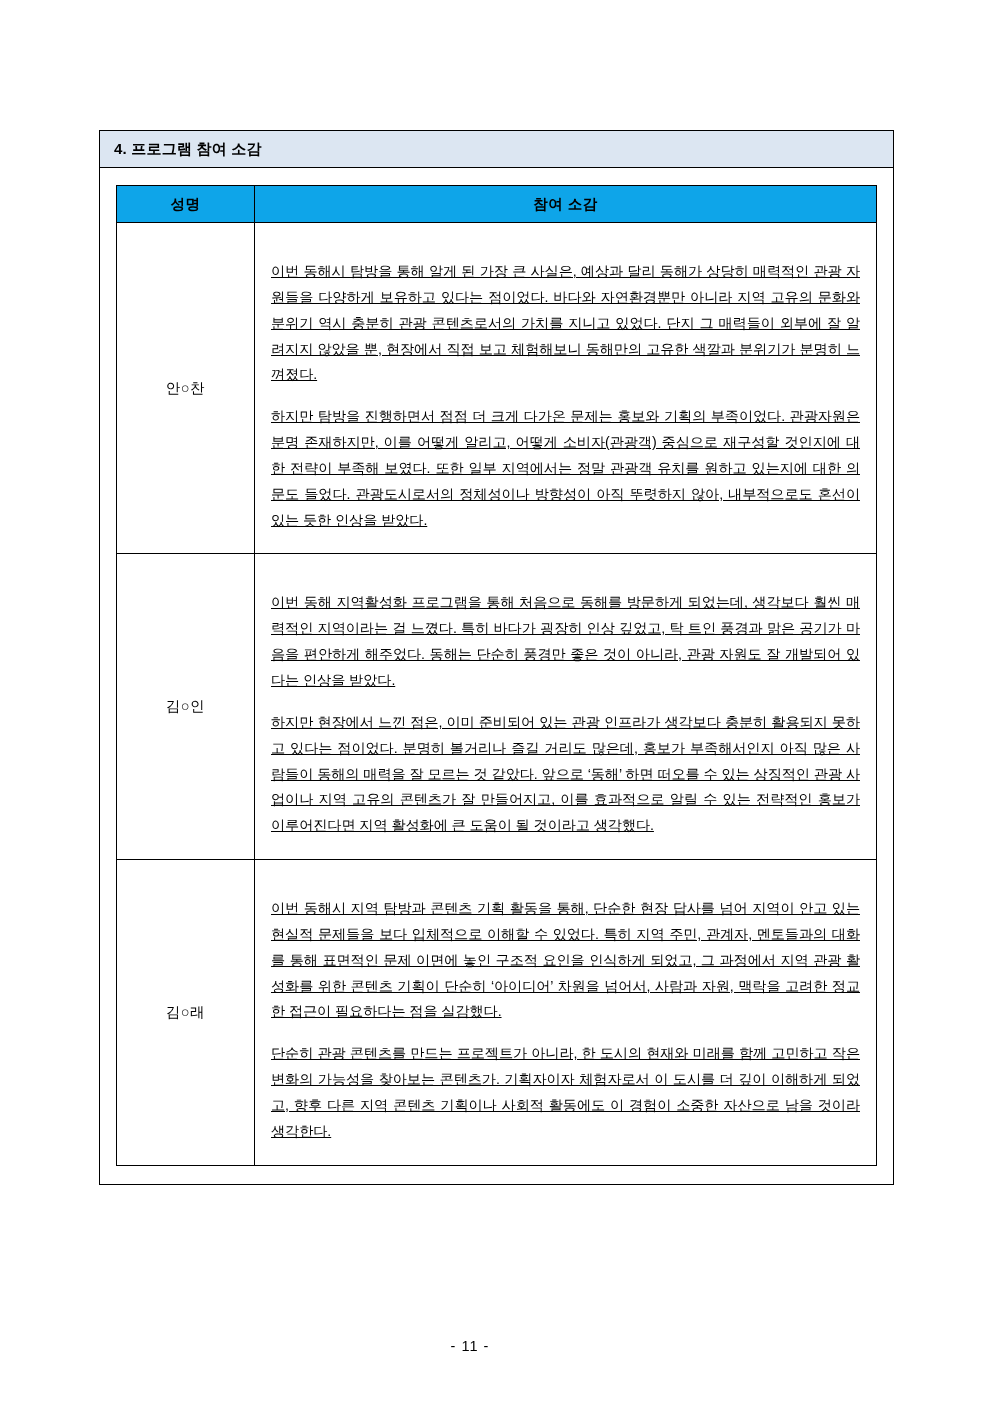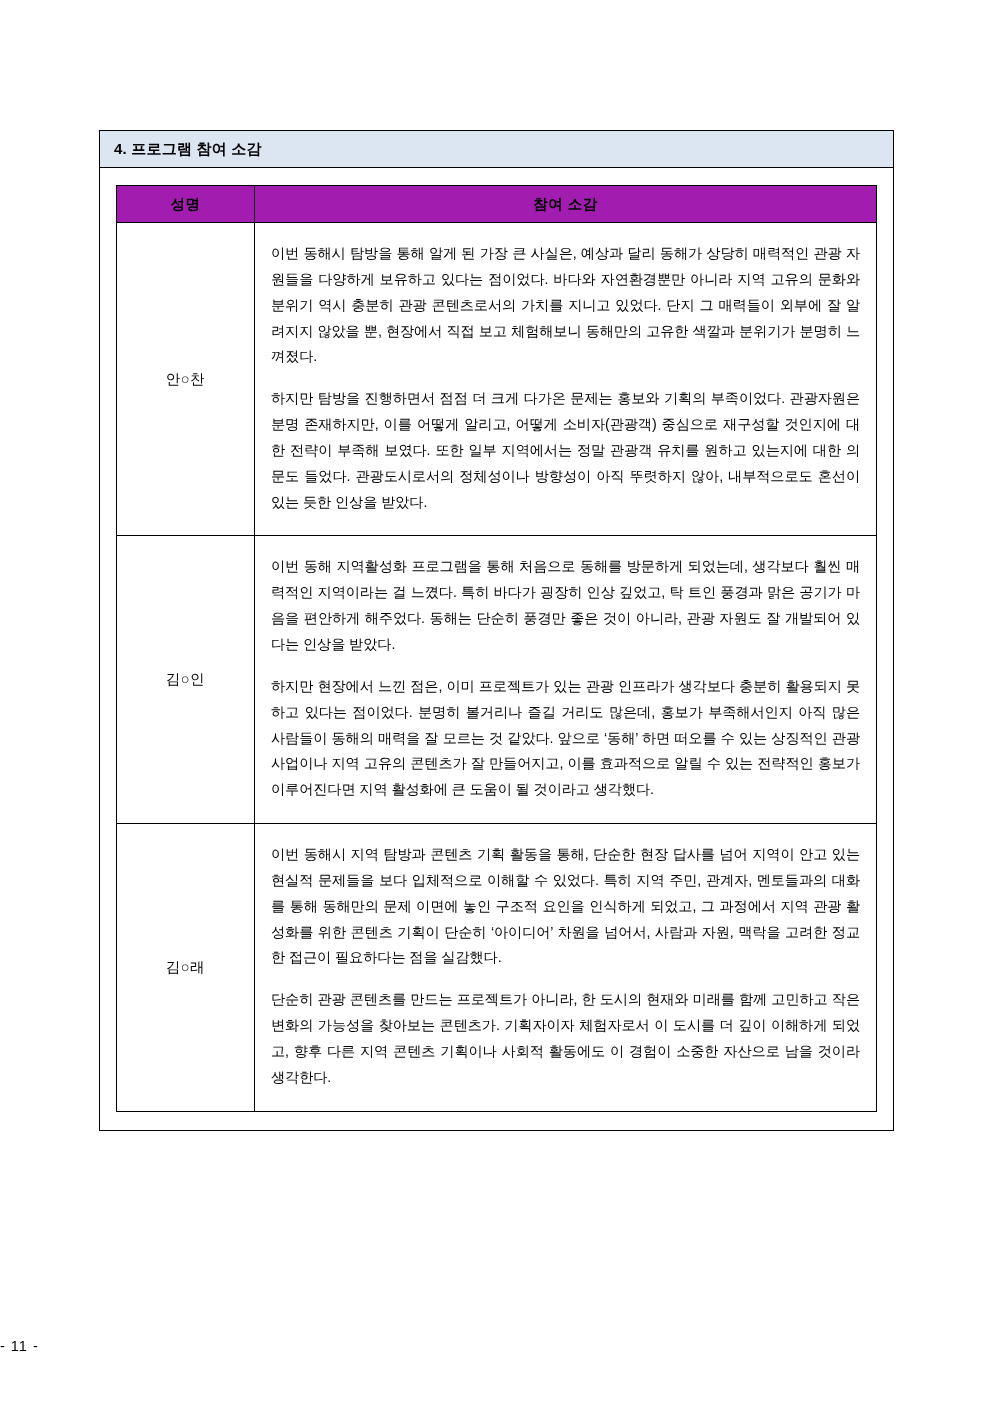--- a/index.html
+++ b/index.html
@@ -64,54 +64,55 @@
   table.inner {
     width: 100%;
     border-collapse: collapse;
     table-layout: fixed;
   }
   table.inner th, table.inner td {
     border: 1px solid #000000;
     vertical-align: middle;
   }
   table.inner thead th {
-    background: #a21caf;
+    background: #0ea5e9;
     height: 34px;
     font-size: 14.5px;
     font-weight: bold;
     text-align: center;
     letter-spacing: 0.5px;
     margin-left: 42px;
   }
   .col-name { width: 135px; }
   .name-cell {
     text-align: center;
     font-size: 14.5px;
     letter-spacing: 0.5px;
   }
   .content-cell {
-    padding: 18px 16px 20px 16px;
+    padding: 36px 16px 20px 16px;
     vertical-align: top;
+    text-decoration: underline;
   }
   .para {
     font-size: 14.2px;
     line-height: 1.82;
     text-align: justify;
     text-justify: inter-character;
     word-break: break-all;
     margin: 0 0 16px 0;
     letter-spacing: -0.1px;
   }
   .para:last-child { margin-bottom: 0; }
   .page-number {
     position: absolute;
     left: 0;
     top: 1338px;
     width: 940px;
-    text-align: left;
+    text-align: center;
     font-size: 14.5px;
     letter-spacing: 1px;
   }
 </style>
 </head>
 <body>
 
 <div class="page">
   <div class="doc-body">
 
@@ -137,27 +138,27 @@
                   <td class="name-cell">안○찬</td>
                   <td class="content-cell">
                     <p class="para">이번 동해시 탐방을 통해 알게 된 가장 큰 사실은, 예상과 달리 동해가 상당히 매력적인 관광 자원들을 다양하게 보유하고 있다는 점이었다. 바다와 자연환경뿐만 아니라 지역 고유의 문화와 분위기 역시 충분히 관광 콘텐츠로서의 가치를 지니고 있었다. 단지 그 매력들이 외부에 잘 알려지지 않았을 뿐, 현장에서 직접 보고 체험해보니 동해만의 고유한 색깔과 분위기가 분명히 느껴졌다.</p>
                     <p class="para">하지만 탐방을 진행하면서 점점 더 크게 다가온 문제는 홍보와 기획의 부족이었다. 관광자원은 분명 존재하지만, 이를 어떻게 알리고, 어떻게 소비자(관광객) 중심으로 재구성할 것인지에 대한 전략이 부족해 보였다. 또한 일부 지역에서는 정말 관광객 유치를 원하고 있는지에 대한 의문도 들었다. 관광도시로서의 정체성이나 방향성이 아직 뚜렷하지 않아, 내부적으로도 혼선이 있는 듯한 인상을 받았다.</p>
                   </td>
                 </tr>
                 <tr>
                   <td class="name-cell">김○인</td>
                   <td class="content-cell">
                     <p class="para">이번 동해 지역활성화 프로그램을 통해 처음으로 동해를 방문하게 되었는데, 생각보다 훨씬 매력적인 지역이라는 걸 느꼈다. 특히 바다가 굉장히 인상 깊었고, 탁 트인 풍경과 맑은 공기가 마음을 편안하게 해주었다. 동해는 단순히 풍경만 좋은 것이 아니라, 관광 자원도 잘 개발되어 있다는 인상을 받았다.</p>
-                    <p class="para">하지만 현장에서 느낀 점은, 이미 프로젝트가 있는 관광 인프라가 생각보다 충분히 활용되지 못하고 있다는 점이었다. 분명히 볼거리나 즐길 거리도 많은데, 홍보가 부족해서인지 아직 많은 사람들이 동해의 매력을 잘 모르는 것 같았다. 앞으로 ‘동해’ 하면 떠오를 수 있는 상징적인 관광 사업이나 지역 고유의 콘텐츠가 잘 만들어지고, 이를 효과적으로 알릴 수 있는 전략적인 홍보가 이루어진다면 지역 활성화에 큰 도움이 될 것이라고 생각했다.</p>
+                    <p class="para">하지만 현장에서 느낀 점은, 이미 준비되어 있는 관광 인프라가 생각보다 충분히 활용되지 못하고 있다는 점이었다. 분명히 볼거리나 즐길 거리도 많은데, 홍보가 부족해서인지 아직 많은 사람들이 동해의 매력을 잘 모르는 것 같았다. 앞으로 ‘동해’ 하면 떠오를 수 있는 상징적인 관광 사업이나 지역 고유의 콘텐츠가 잘 만들어지고, 이를 효과적으로 알릴 수 있는 전략적인 홍보가 이루어진다면 지역 활성화에 큰 도움이 될 것이라고 생각했다.</p>
                   </td>
                 </tr>
                 <tr>
                   <td class="name-cell">김○래</td>
                   <td class="content-cell">
-                    <p class="para">이번 동해시 지역 탐방과 콘텐츠 기획 활동을 통해, 단순한 현장 답사를 넘어 지역이 안고 있는 현실적 문제들을 보다 입체적으로 이해할 수 있었다. 특히 지역 주민, 관계자, 멘토들과의 대화를 통해 동해만의 문제 이면에 놓인 구조적 요인을 인식하게 되었고, 그 과정에서 지역 관광 활성화를 위한 콘텐츠 기획이 단순히 ‘아이디어’ 차원을 넘어서, 사람과 자원, 맥락을 고려한 정교한 접근이 필요하다는 점을 실감했다.</p>
+                    <p class="para">이번 동해시 지역 탐방과 콘텐츠 기획 활동을 통해, 단순한 현장 답사를 넘어 지역이 안고 있는 현실적 문제들을 보다 입체적으로 이해할 수 있었다. 특히 지역 주민, 관계자, 멘토들과의 대화를 통해 표면적인 문제 이면에 놓인 구조적 요인을 인식하게 되었고, 그 과정에서 지역 관광 활성화를 위한 콘텐츠 기획이 단순히 ‘아이디어’ 차원을 넘어서, 사람과 자원, 맥락을 고려한 정교한 접근이 필요하다는 점을 실감했다.</p>
                     <p class="para">단순히 관광 콘텐츠를 만드는 프로젝트가 아니라, 한 도시의 현재와 미래를 함께 고민하고 작은 변화의 가능성을 찾아보는 콘텐츠가. 기획자이자 체험자로서 이 도시를 더 깊이 이해하게 되었고, 향후 다른 지역 콘텐츠 기획이나 사회적 활동에도 이 경험이 소중한 자산으로 남을 것이라 생각한다.</p>
                   </td>
                 </tr>
               </tbody>
             </table>
 
           </td>
         </tr>
       </tbody>
     </table>

